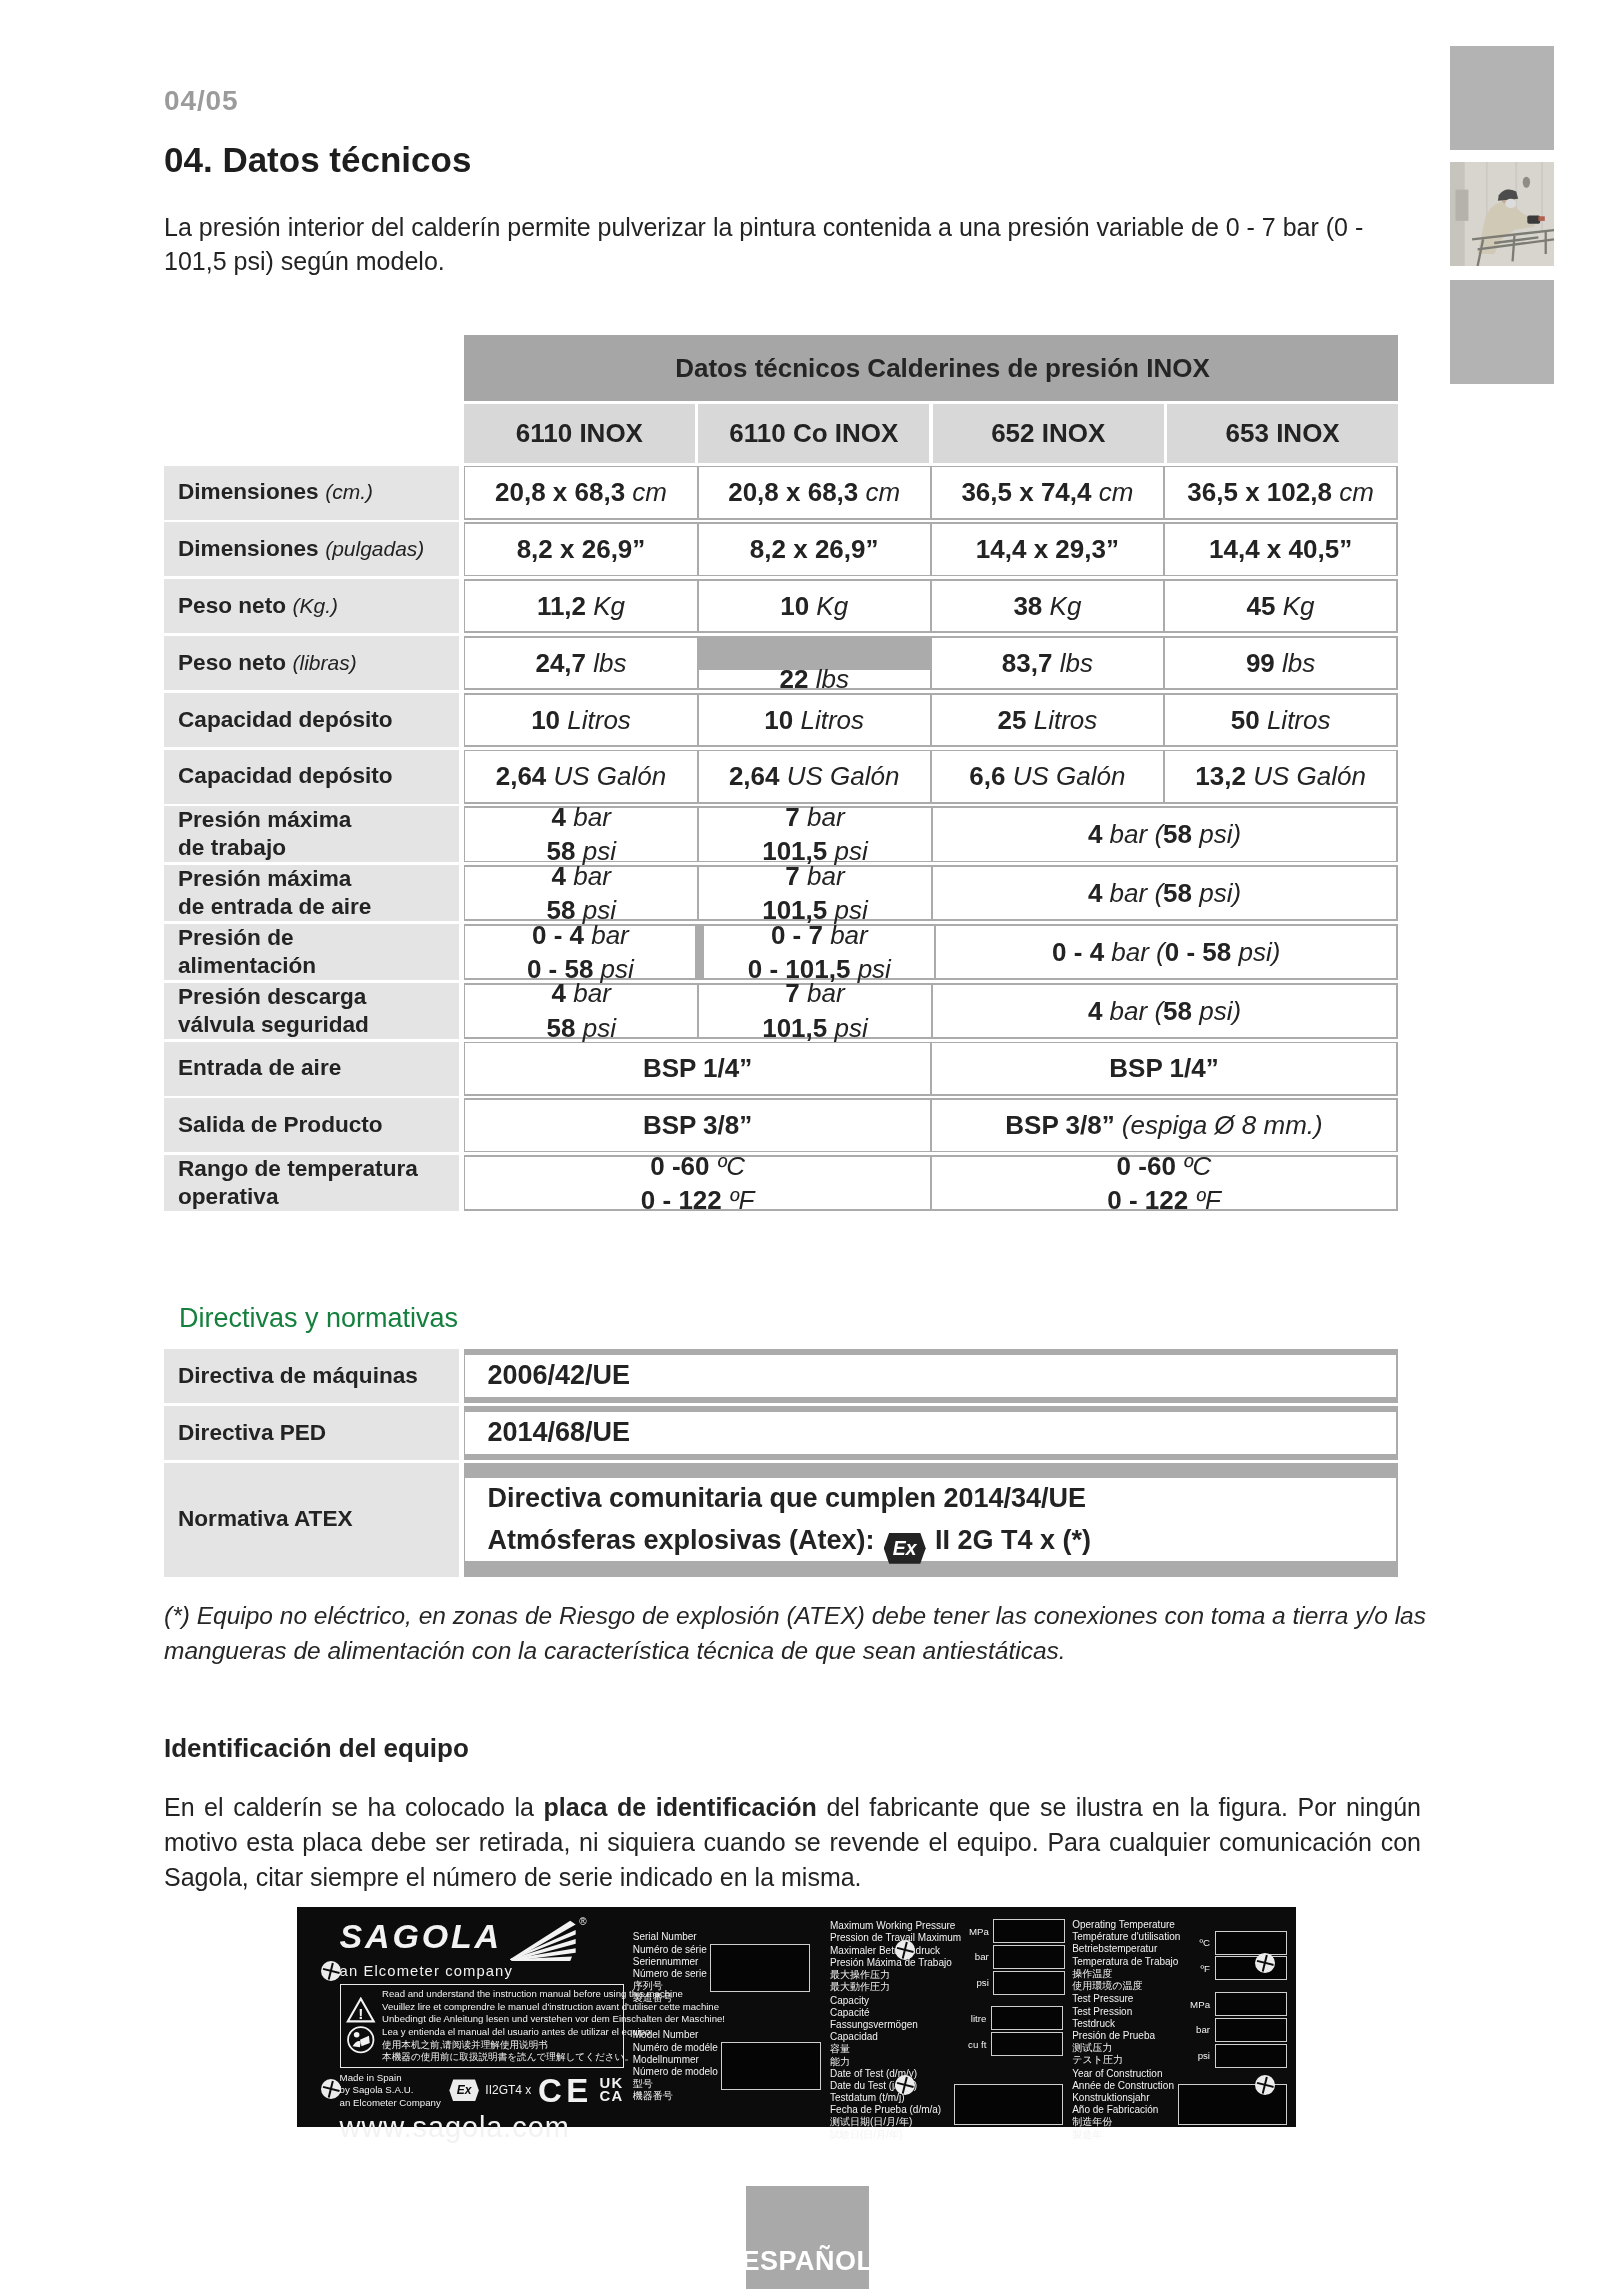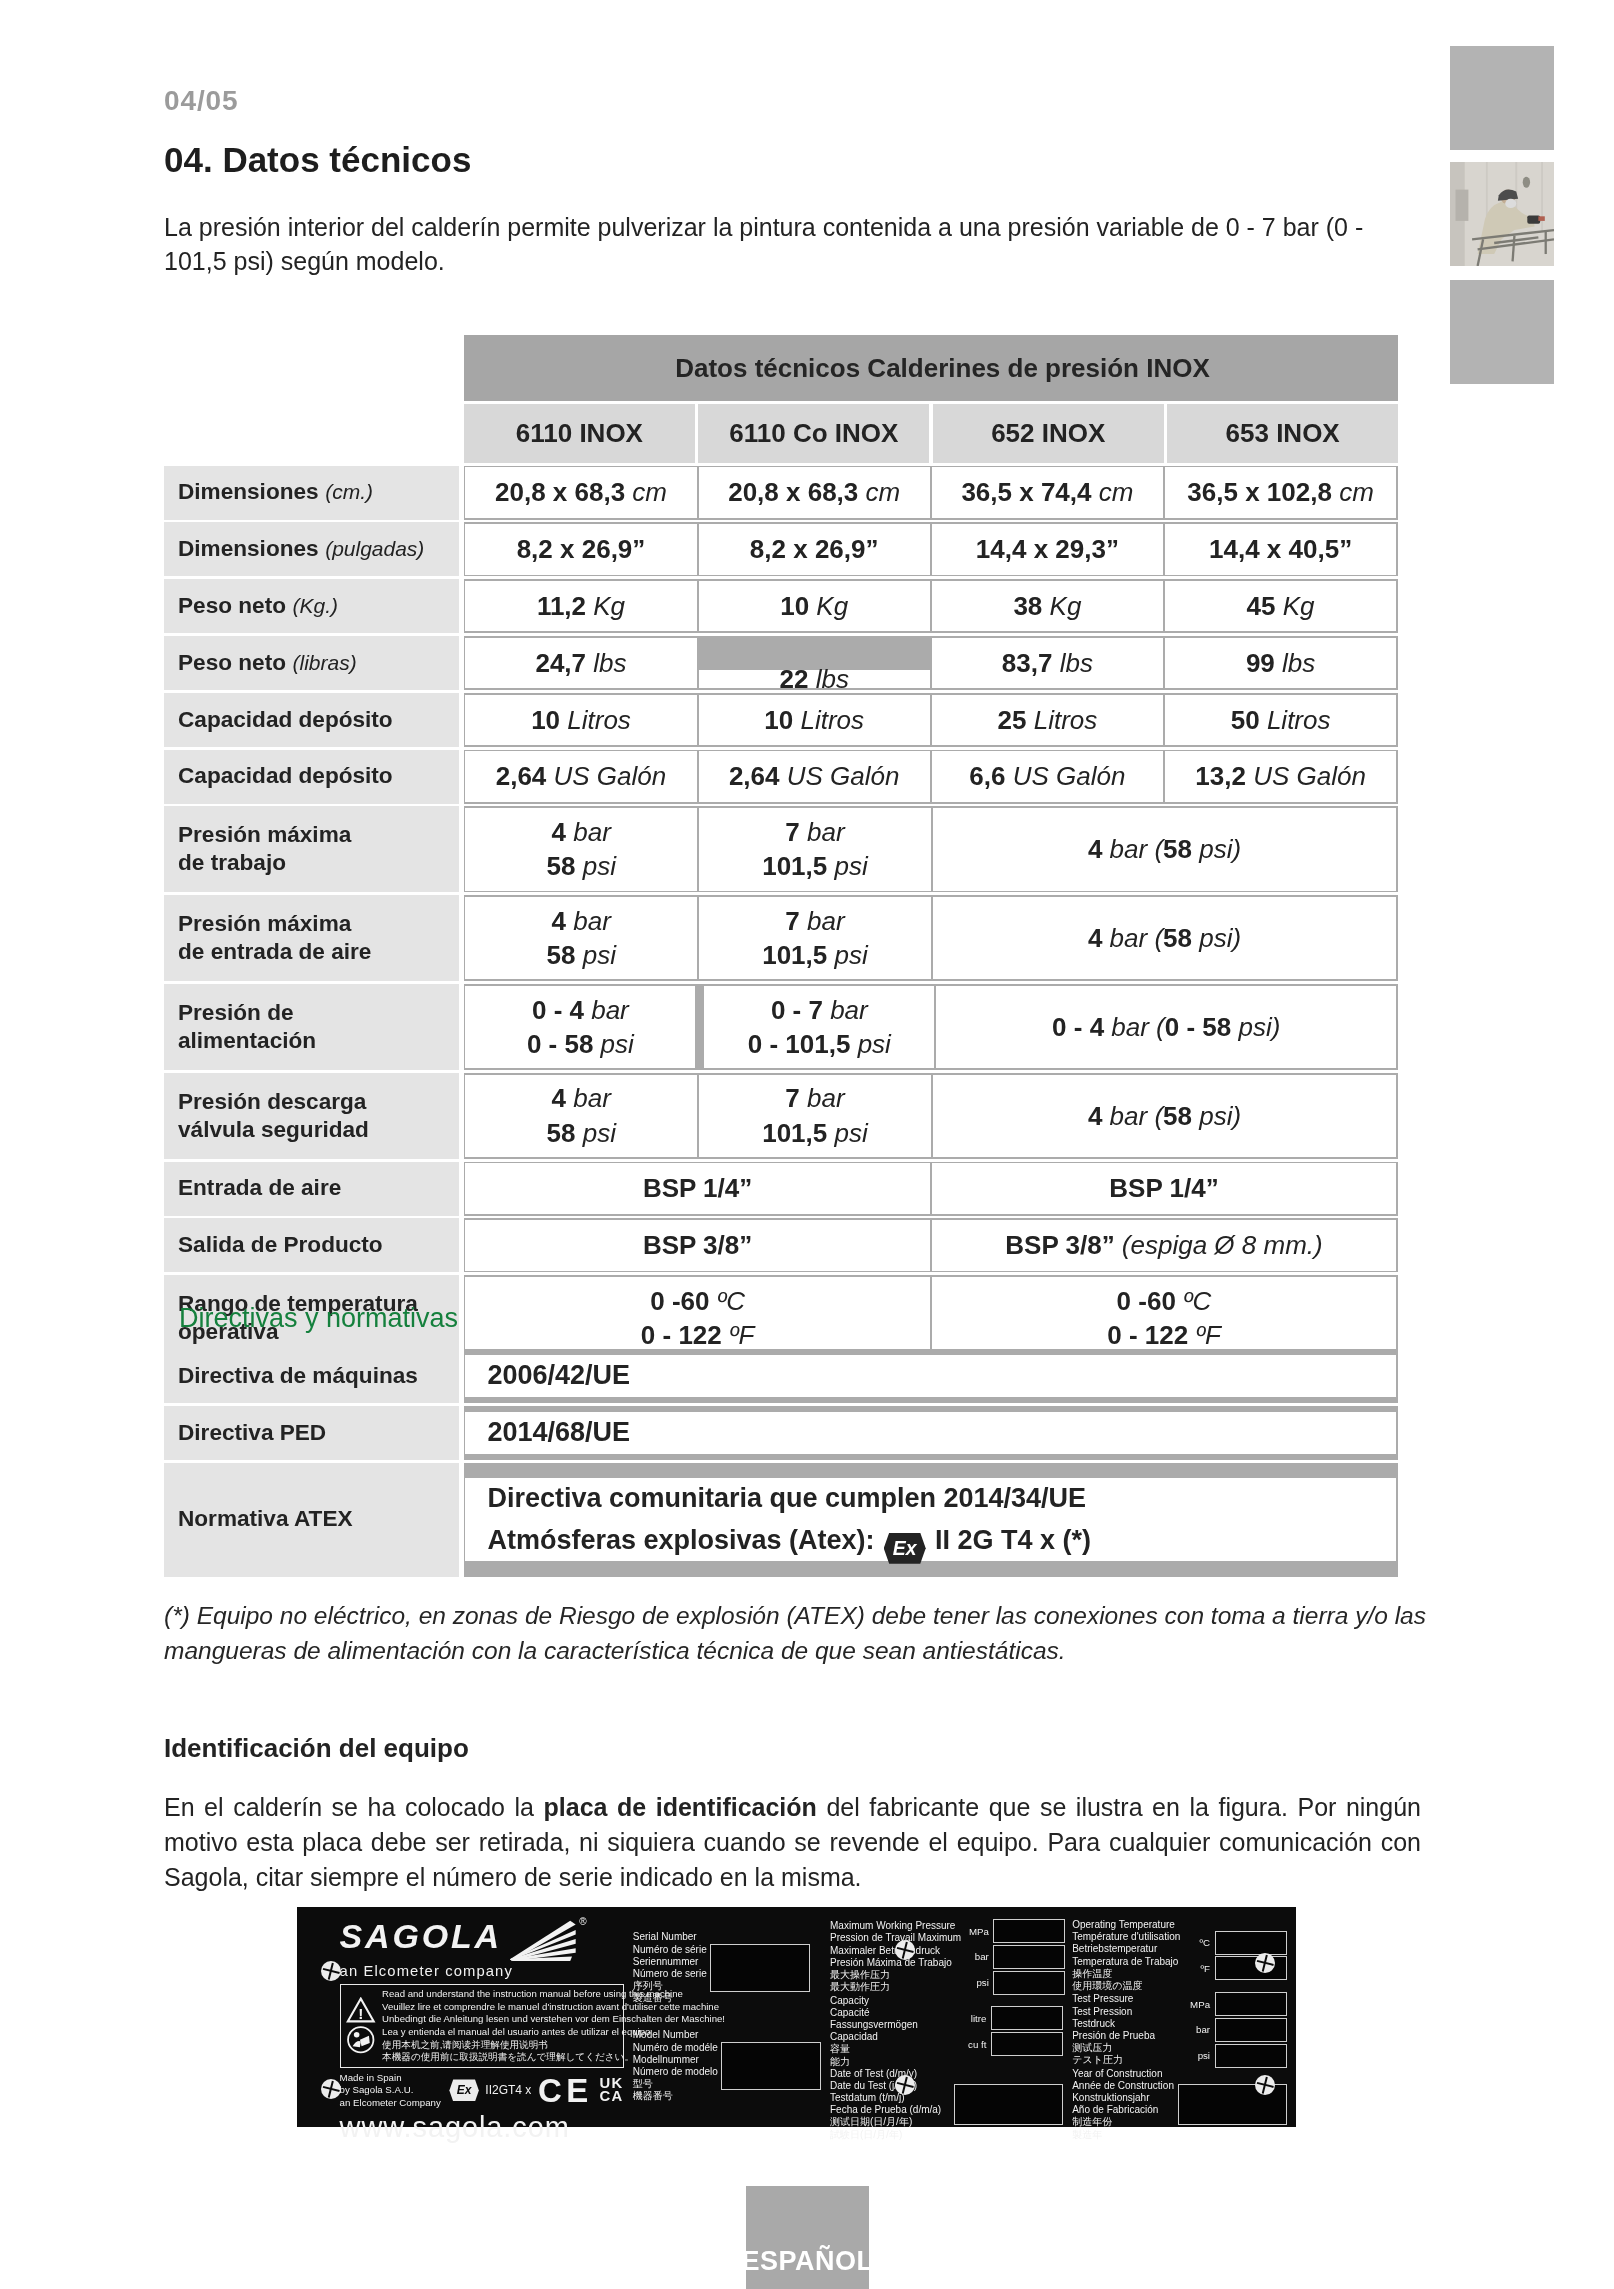--- a/index.html
+++ b/index.html
@@ -18,21 +18,21 @@
   
   .spec-table{position:absolute;left:164px;top:335px;width:1234px;}
   .band-row{display:flex;height:66px;margin-bottom:2.8px;}
   .band-spacer{width:300px;}
   .band{flex:1;background:#a6a6a6;display:flex;align-items:center;justify-content:center;
     font-weight:bold;font-size:26px;color:#252525;padding-left:23px;}
   .head-row{display:flex;height:59px;margin-bottom:2.8px;}
   .head-cells{flex:1;display:flex;gap:3.7px;}
   .hcell{flex:1;background:#d8d8d8;display:flex;align-items:center;justify-content:center;font-weight:bold;font-size:26px;}
   .trow{display:flex;margin-bottom:2.8px;height:54px;}
-  .trow.tall{height:86px;}
+  .trow.tall{height:56px;}
   .tlabel{width:295px;background:#e4e4e4;display:flex;align-items:center;padding-left:14px;box-sizing:border-box;
     font-weight:bold;font-size:22.6px;line-height:1.25;}
   .tlabel .lbl{white-space:pre-line;}
   .tnote{font-weight:normal;font-style:italic;font-size:21px;margin-left:6.5px;}
   .tgap{width:4.6px;}
   .tdata{flex:1;display:flex;background:#ababab;gap:2px;padding:1.8px;}
   .tcell{flex:1 1 0;background:#fff;display:flex;flex-direction:column;align-items:center;justify-content:center;
     font-size:26px;line-height:1.32;}
   .vline{display:flex;align-items:baseline;white-space:pre;}
   .seg-b{font-weight:bold;}

